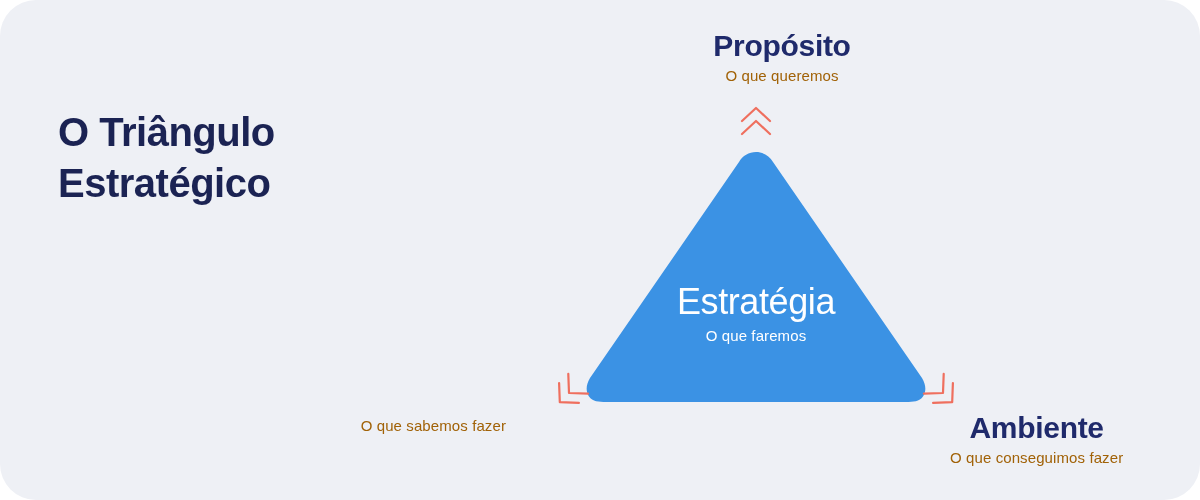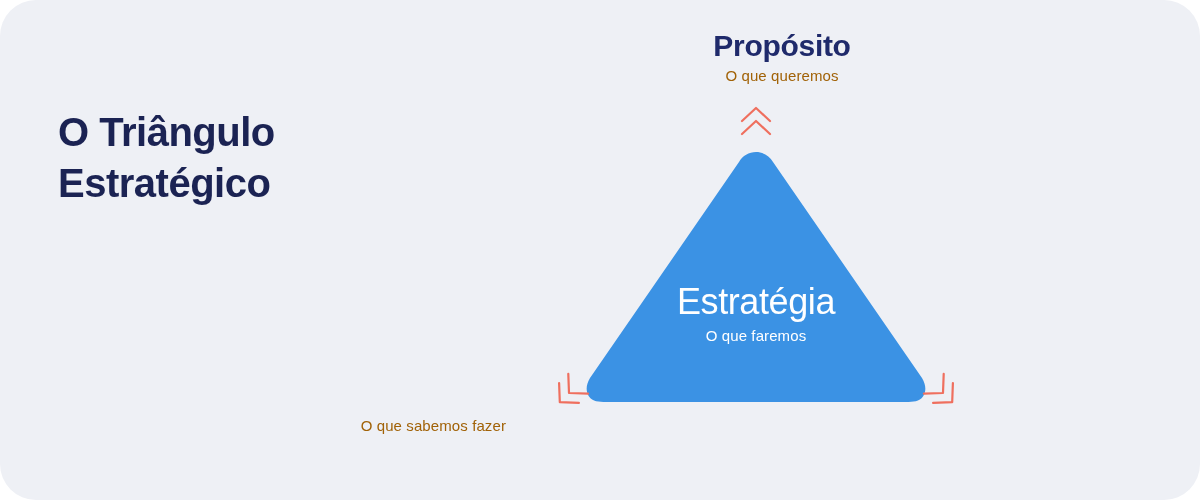--- a/index.html
+++ b/index.html
@@ -137,20 +137,24 @@
 
   <div class="vertex-label" id="label-purpose">
     <div class="vertex-title">Propósito</div>
     <div class="vertex-sub">O que queremos</div>
   </div>
 
   <div class="vertex-label" id="label-capability">
     <div class="vertex-sub">O que sabemos fazer</div>
   </div>
 
+  <div class="vertex-label" id="label-environment">
+    <div class="vertex-title">Ambiente</div>
+    <div class="vertex-sub">O que conseguimos fazer</div>
+  </div>
 
   <div class="triangle-wrap">
     <svg class="triangle-svg" viewBox="0 0 372 272" xmlns="http://www.w3.org/2000/svg">
       <path d="M 186 12
                C 193 12 199.5 15.8 203 22
                L 352 238
                C 356 244.5 356.5 251.5 353 256.5
                C 349.5 261.5 343 262 336 262
                L 36 262
                C 29 262 22.5 261.5 19 256.5

